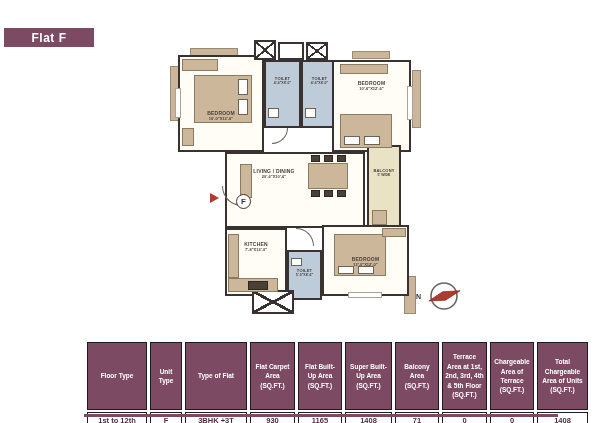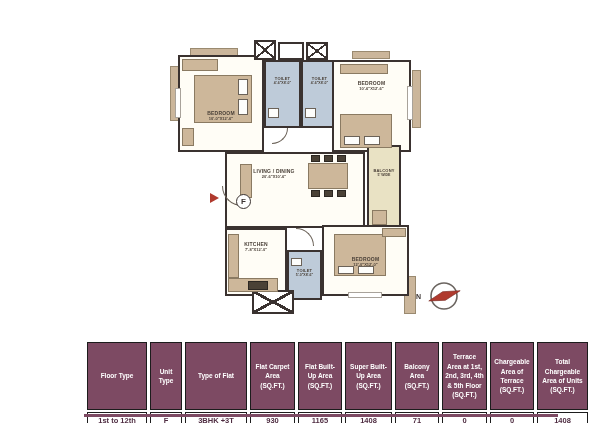--- a/index.html
+++ b/index.html
@@ -43,20 +43,23 @@
      height:64px;vertical-align:middle;text-align:center;padding:1px 2px;line-height:1.45;}
   td{background:#fff;color:#4f2d42;font-size:7.5px;font-weight:bold;border:1.2px solid #1c1c1c;
      height:12px;vertical-align:middle;text-align:center;padding:1px 2px;}
   #table-bottom-rule{position:absolute;left:84px;top:414px;width:474px;height:3px;background:#7d4a63;}
 </style>
 </head>
 <body>
 
 <div id="page">
 
+  <div id="flat-bar">
+    <span>Flat F</span>
+  </div>
 
   <div id="plan">
 
     <div class="pad" style="left:2px;top:28px;width:9px;height:55px;"></div>
     <div class="pad" style="left:22px;top:10px;width:48px;height:8px;"></div>
     <div class="pad" style="left:244px;top:32px;width:9px;height:58px;"></div>
     <div class="pad" style="left:184px;top:13px;width:38px;height:8px;"></div>
     <div class="pad" style="left:236px;top:238px;width:12px;height:38px;"></div>
 
     <div class="room" style="left:10px;top:17px;width:86px;height:97px;"></div>

